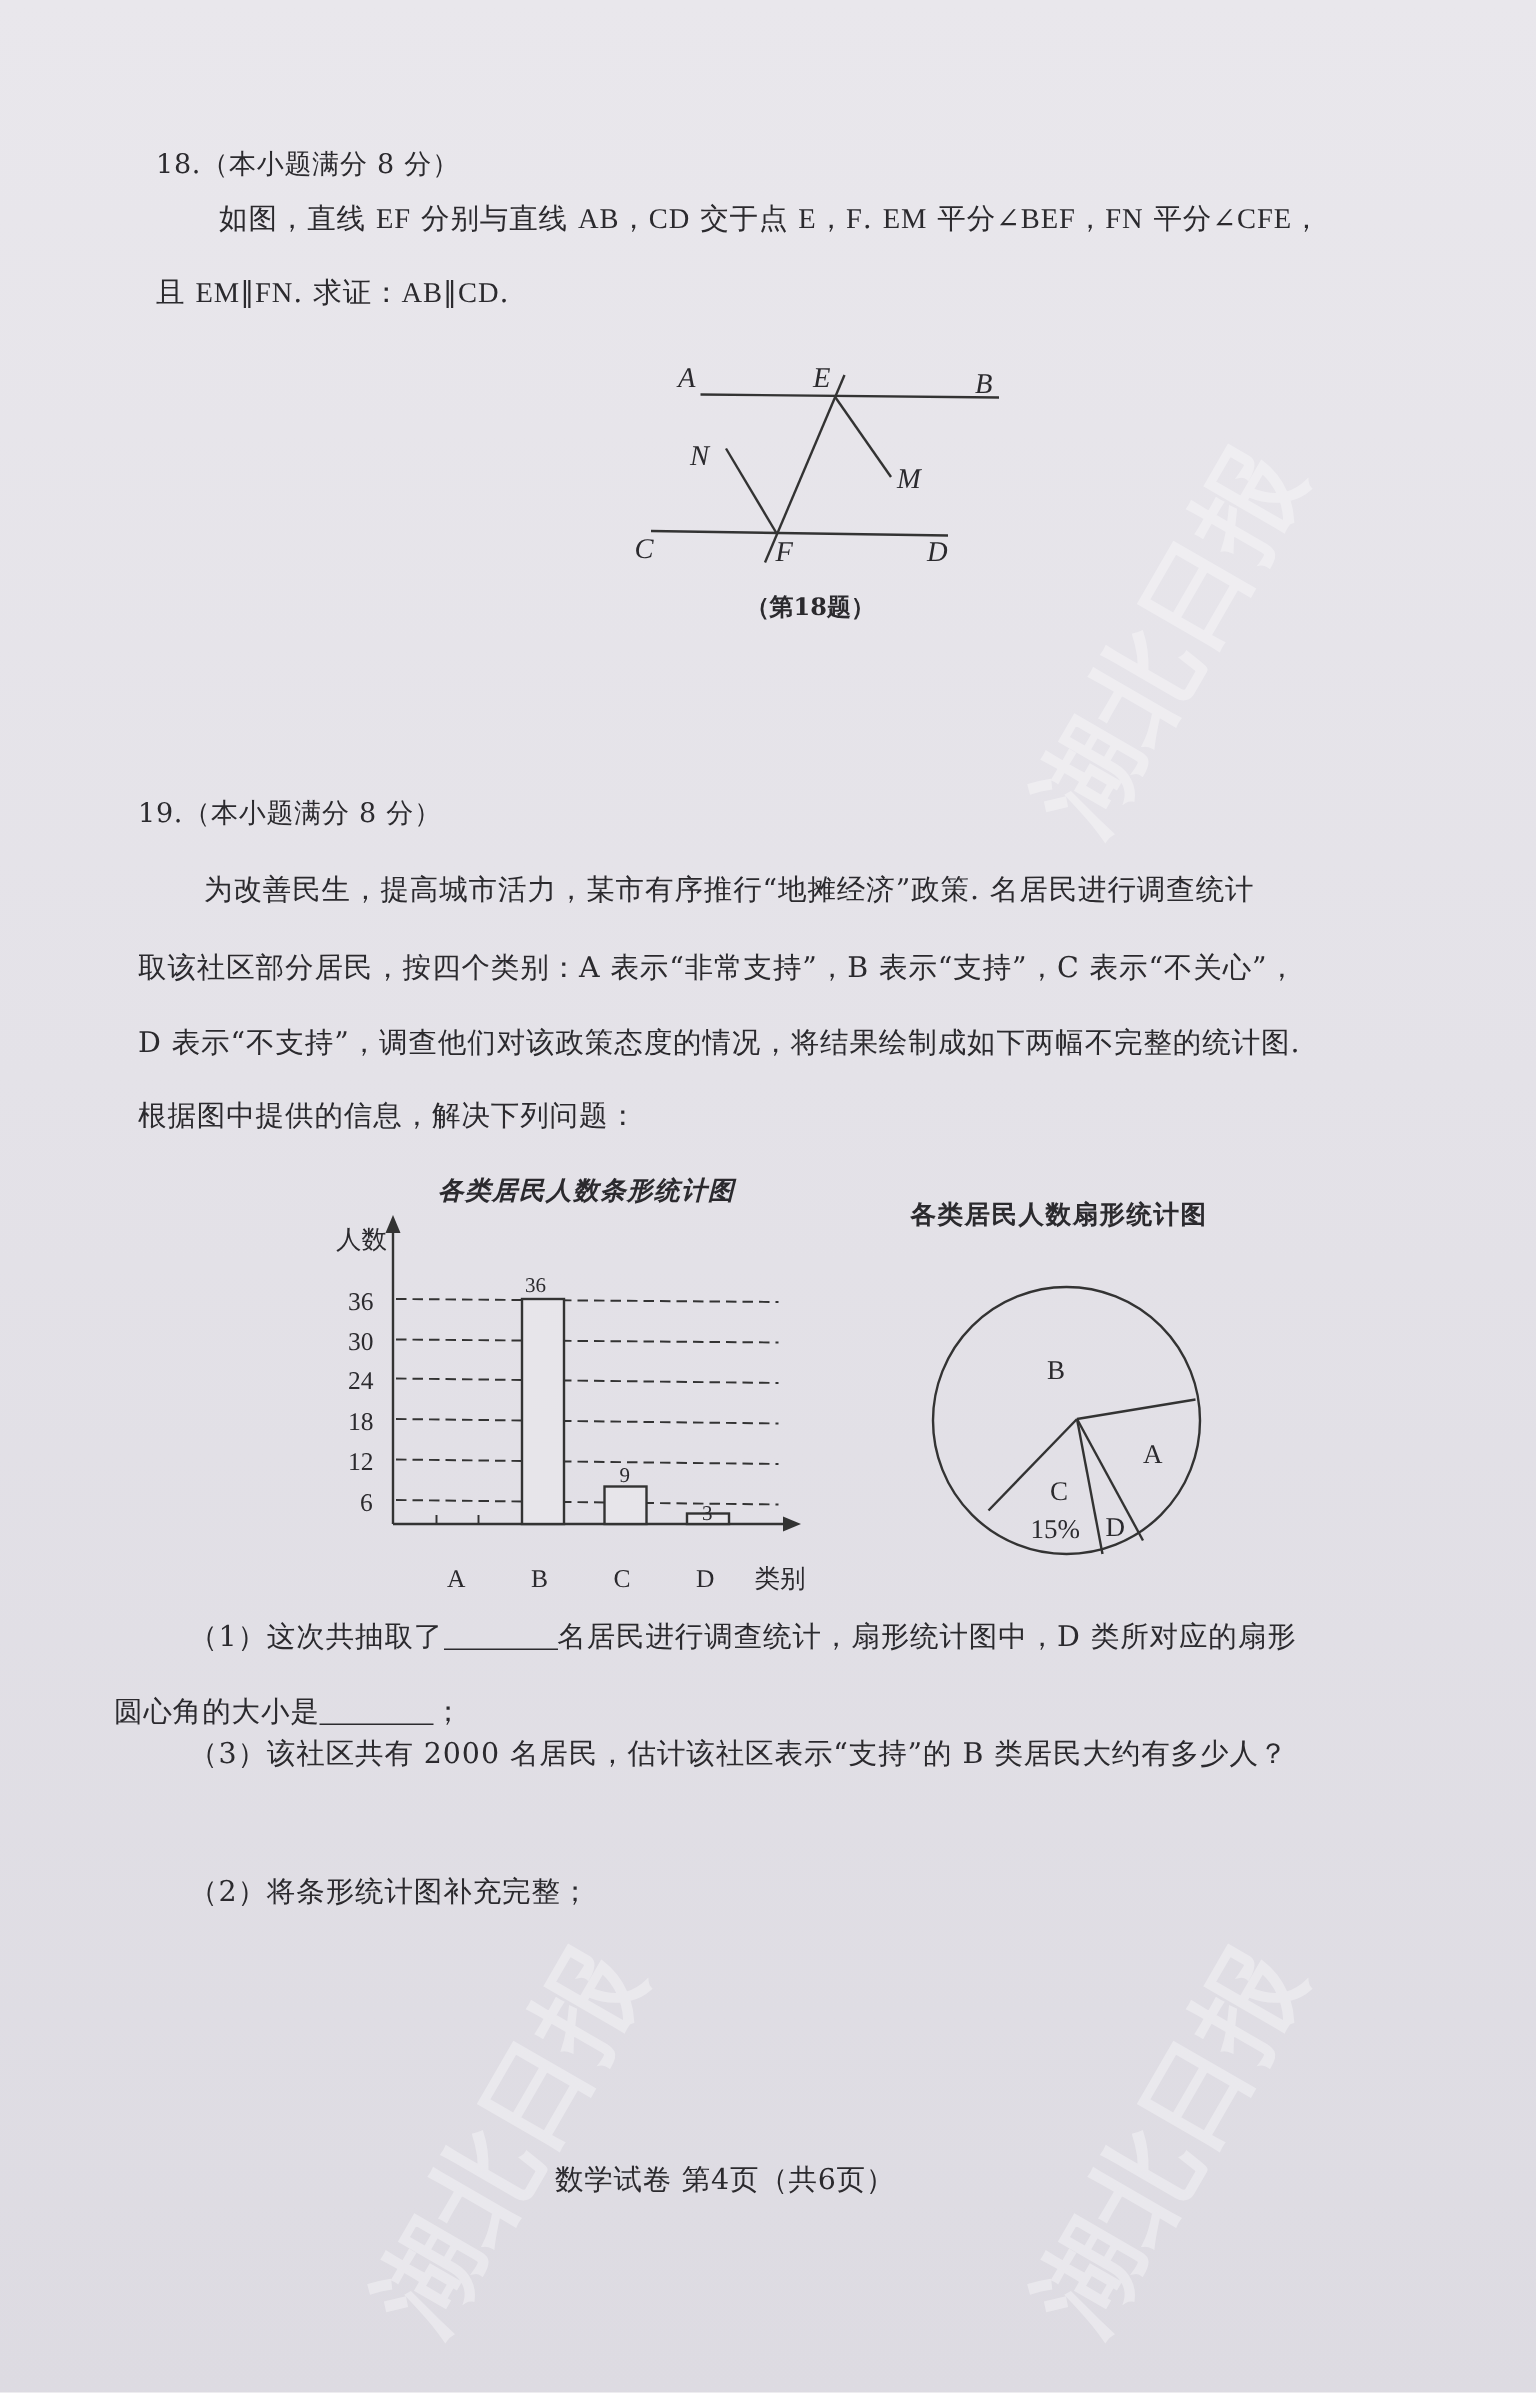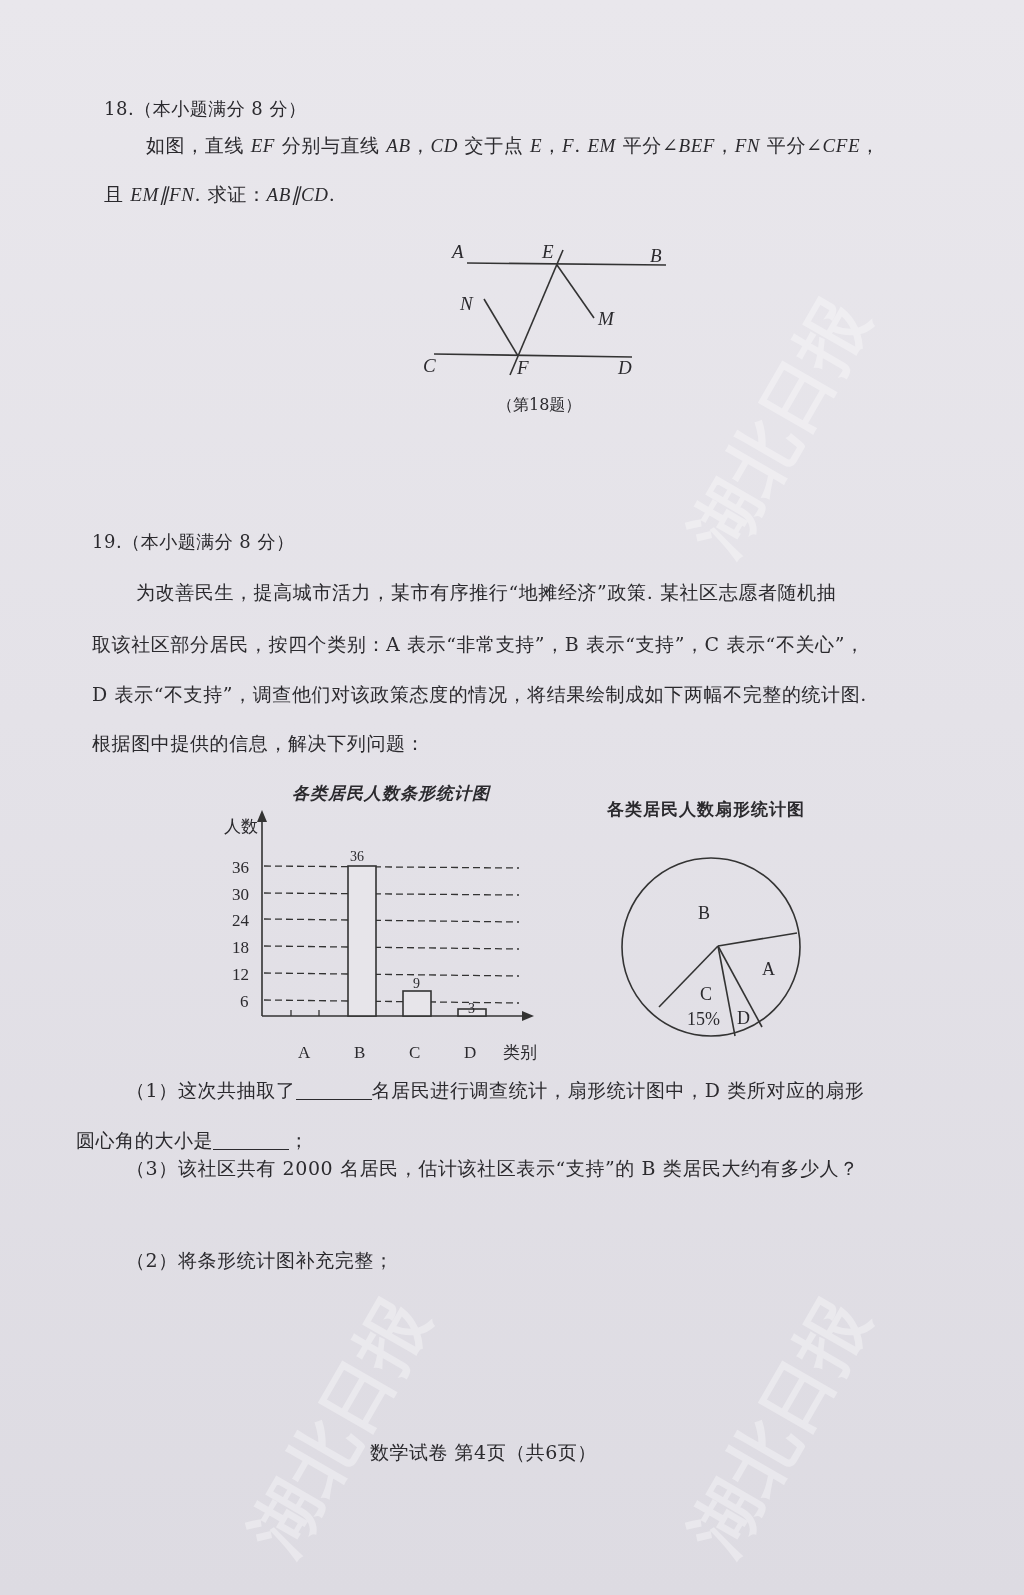--- a/index.html
+++ b/index.html
@@ -5,21 +5,21 @@
   html, body { margin:0; padding:0; }
   body {
     width:1024px; height:1595px; position:relative; overflow:hidden;
     background: linear-gradient(180deg, #e9e7ec 0%, #e4e2e8 45%, #dddbe2 100%);
     font-family: "DejaVu Serif", "Liberation Serif", serif;
     color:#2b2a2e;
   }
   .abs { position:absolute; white-space:nowrap; }
   .qhead { font-size:18px; letter-spacing:0.5px; }
   .para { font-size:19px; letter-spacing:0.6px; }
-  .it { font-style:italic; font-family:"Liberation Serif", serif; }
+  .it { font-family:"Liberation Serif", serif; }
   .caption { font-size:16px; }
   .ctitle { font-size:17px; font-weight:bold; letter-spacing:1px; }
   .blank { display:inline-block; border-bottom:1.5px solid #2b2a2e; height:18px; vertical-align:-3px; }
   svg { position:absolute; overflow:visible; }
   svg text { font-family:"Liberation Serif", serif; fill:#2b2a2e; }
   .footer { font-size:19px; letter-spacing:0.5px; }
   .wm { position:absolute; color:rgba(255,255,255,0.35); font-size:70px; font-weight:bold; transform:rotate(-60deg); font-family:"DejaVu Sans", sans-serif; }
 </style>
 </head>
 <body>
@@ -50,24 +50,24 @@
     <text x="452" y="258">A</text>
     <text x="542" y="258">E</text>
     <text x="650" y="262">B</text>
     <text x="460" y="310">N</text>
     <text x="598" y="325">M</text>
     <text x="423" y="372">C</text>
     <text x="517" y="374">F</text>
     <text x="618" y="374">D</text>
   </g>
 </svg>
-<div class="abs caption" style="left:497px;top:395px;">（第18题）</div>
+<div class="abs caption" style="left:497px;top:395px;font-weight:bold;">（第18题）</div>
 
 <div class="abs qhead" style="left:92px;top:530px;">19.（本小题满分 8 分）</div>
-<div class="abs para" style="left:136px;top:580px;">为改善民生，提高城市活力，某市有序推行“地摊经济”政策. 某社区志愿者随机抽</div>
+<div class="abs para" style="left:136px;top:580px;">为改善民生，提高城市活力，某市有序推行“地摊经济”政策. 名居民进行调查统计</div>
 <div class="abs para" style="left:92px;top:632px;">取该社区部分居民，按四个类别：A 表示“非常支持”，B 表示“支持”，C 表示“不关心”，</div>
 <div class="abs para" style="left:92px;top:682px;">D 表示“不支持”，调查他们对该政策态度的情况，将结果绘制成如下两幅不完整的统计图.</div>
 <div class="abs para" style="left:92px;top:731px;">根据图中提供的信息，解决下列问题：</div>
 
 <div class="abs ctitle" style="left:292px;top:782px;font-style:italic;">各类居民人数条形统计图</div>
 <svg width="1024" height="1595" style="left:0;top:0;pointer-events:none;">
   <g stroke="#333" stroke-width="1.6" fill="none">
 
     <line x1="262" y1="1016" x2="262" y2="815"></line>
     <polygon points="257,822 262,810 267,822" fill="#333" stroke="none"></polygon>

